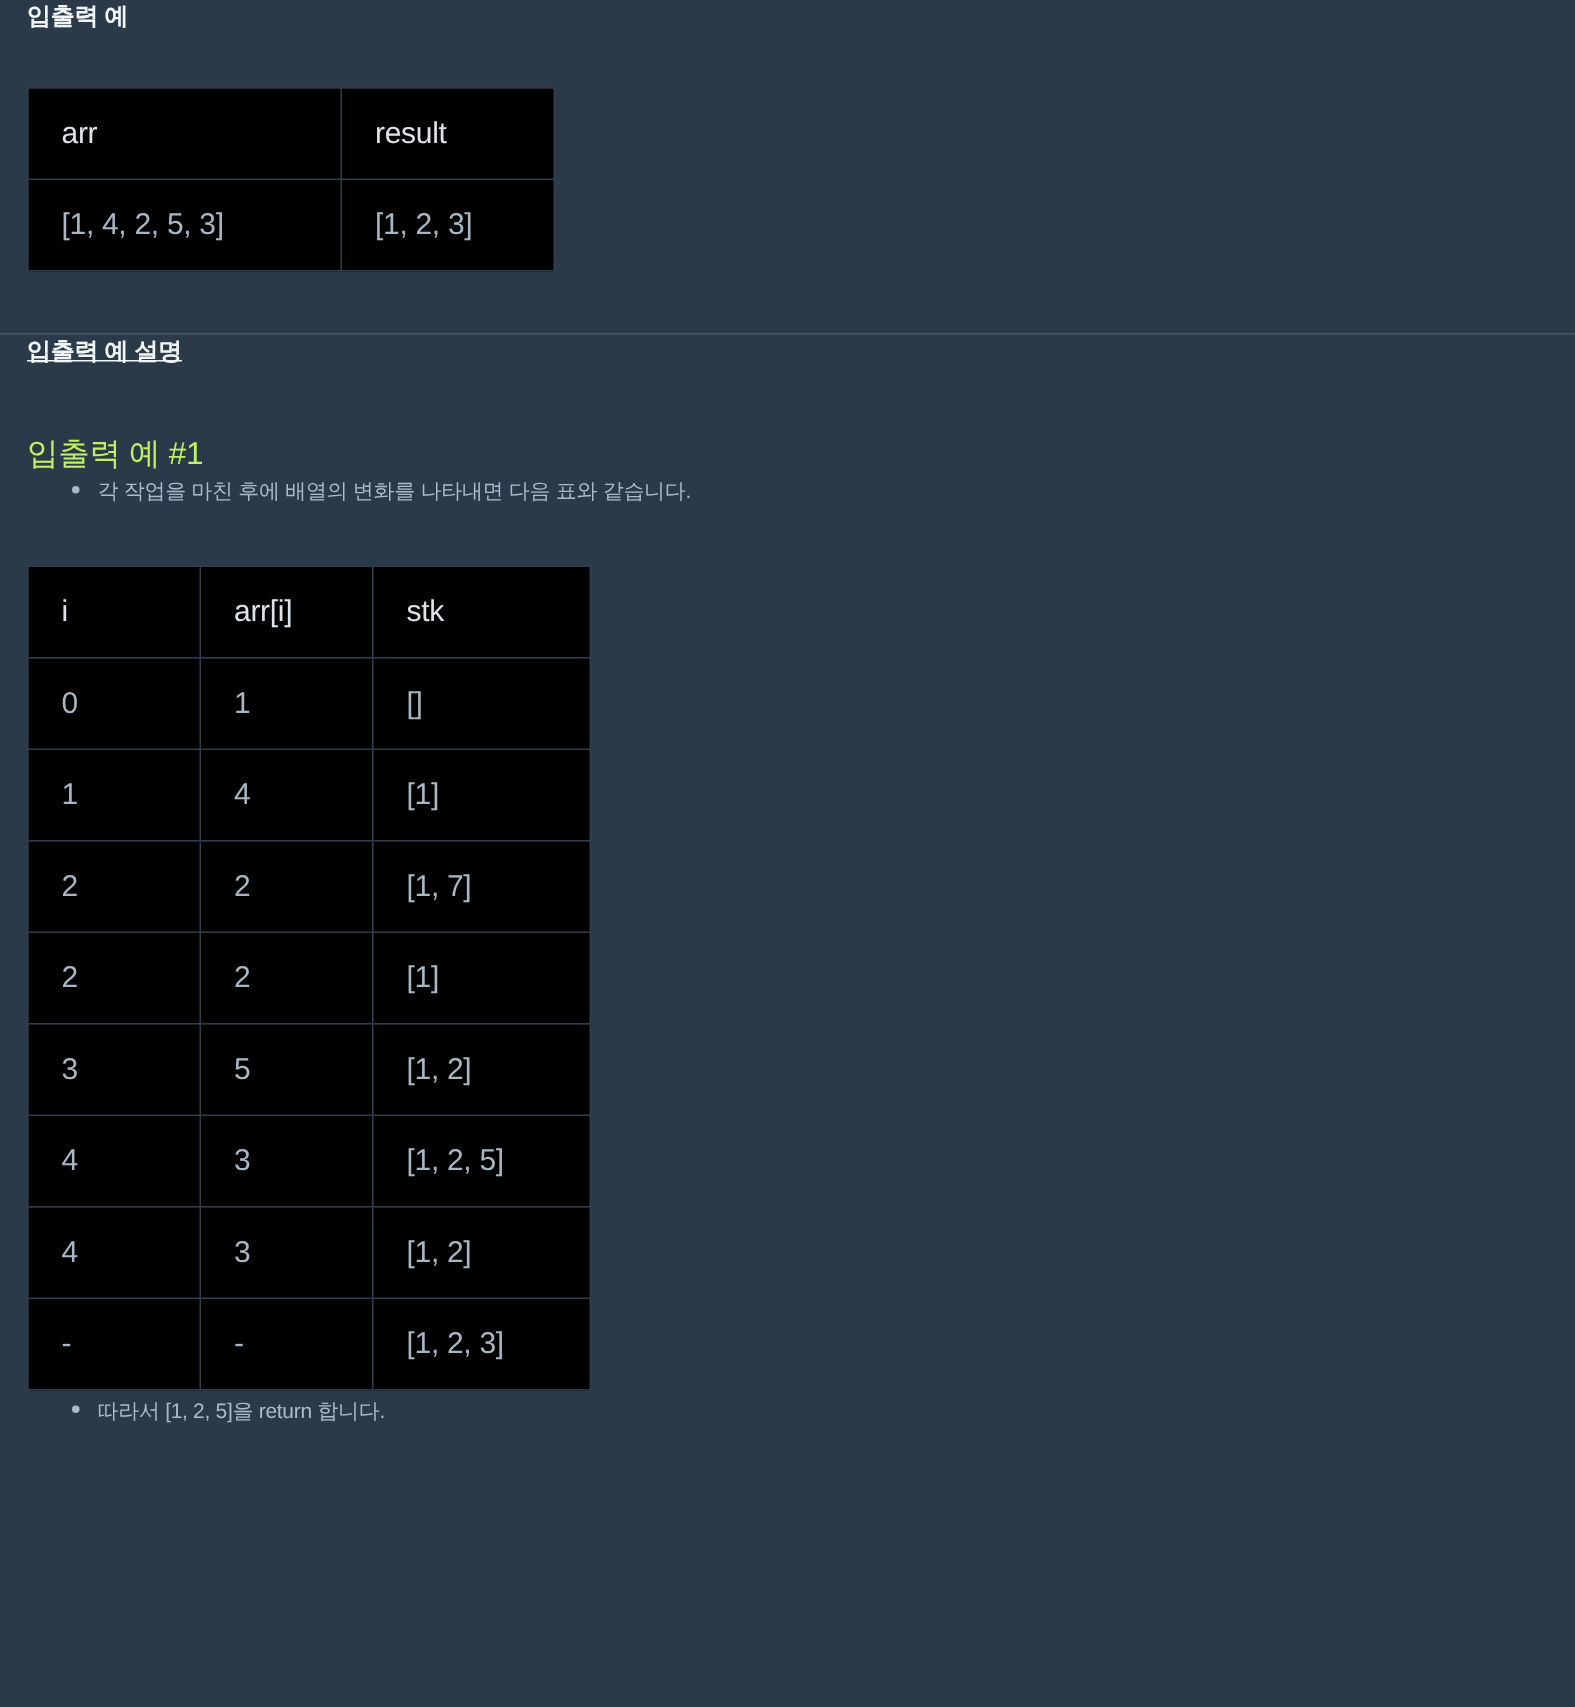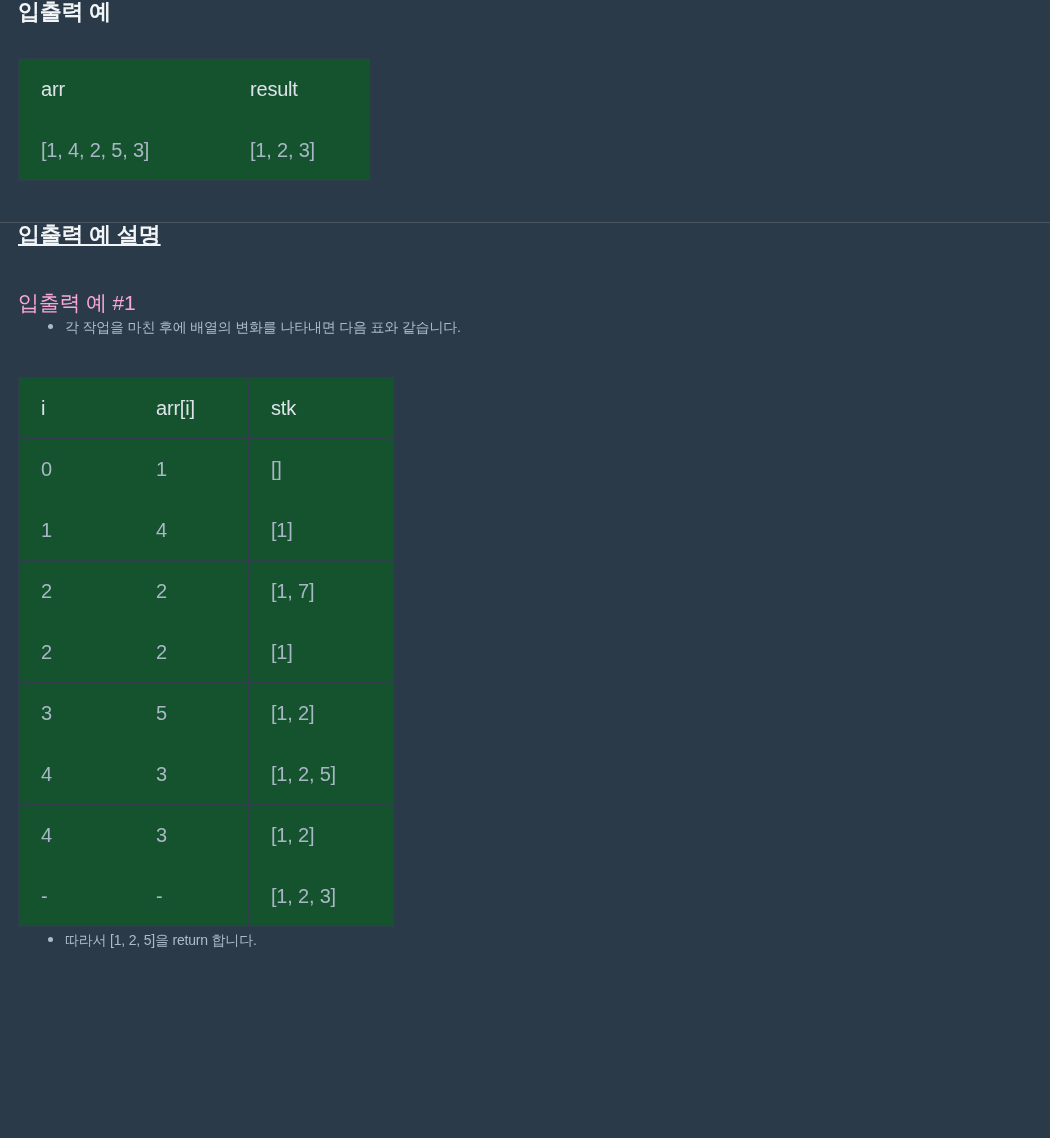--- a/index.html
+++ b/index.html
@@ -9,48 +9,48 @@
     height: 1138px;
     background: #2b3a49;
     font-family: "Liberation Sans", "DejaVu Sans", sans-serif;
     color: #acbbc9;
     overflow: hidden;
   }
   .content { padding: 0 18px; }
 
   h3.section-heading {
     margin: 0;
-    font-size: 22px;
+    font-size: 16px;
     line-height: 24px;
     font-weight: 700;
     color: #f2f5f7;
     letter-spacing: -0.2px;
   }
   .heading-io { margin-top: 22px; }
   .heading-explain { margin-top: 48px; text-decoration: underline; }
 
   .sub-heading {
     margin: 44px 0 0;
     font-size: 21px;
     line-height: 23px;
     font-weight: 400;
-    color: #f9a8d4;
+    color: #bef264;
     letter-spacing: -0.2px;
   }
 
   table.data-table {
     border-collapse: collapse;
     table-layout: fixed;
   }
   .io-table { margin-top: 34px; width: 351px; }
   .trace-table { margin-top: 37px; width: 375px; }
 
   .data-table th, .data-table td {
     border: 1px solid #2f3d4c;
-    background: #14532d;
+    background: #000000;
     height: 61px;
     padding: 0 8px 0 22px;
     text-align: left;
     vertical-align: middle;
     font-size: 20px;
     font-weight: 400;
     letter-spacing: -0.2px;
   }
   .data-table th { color: #dde3e9; }
   .data-table td { color: #a8b7c5; }

